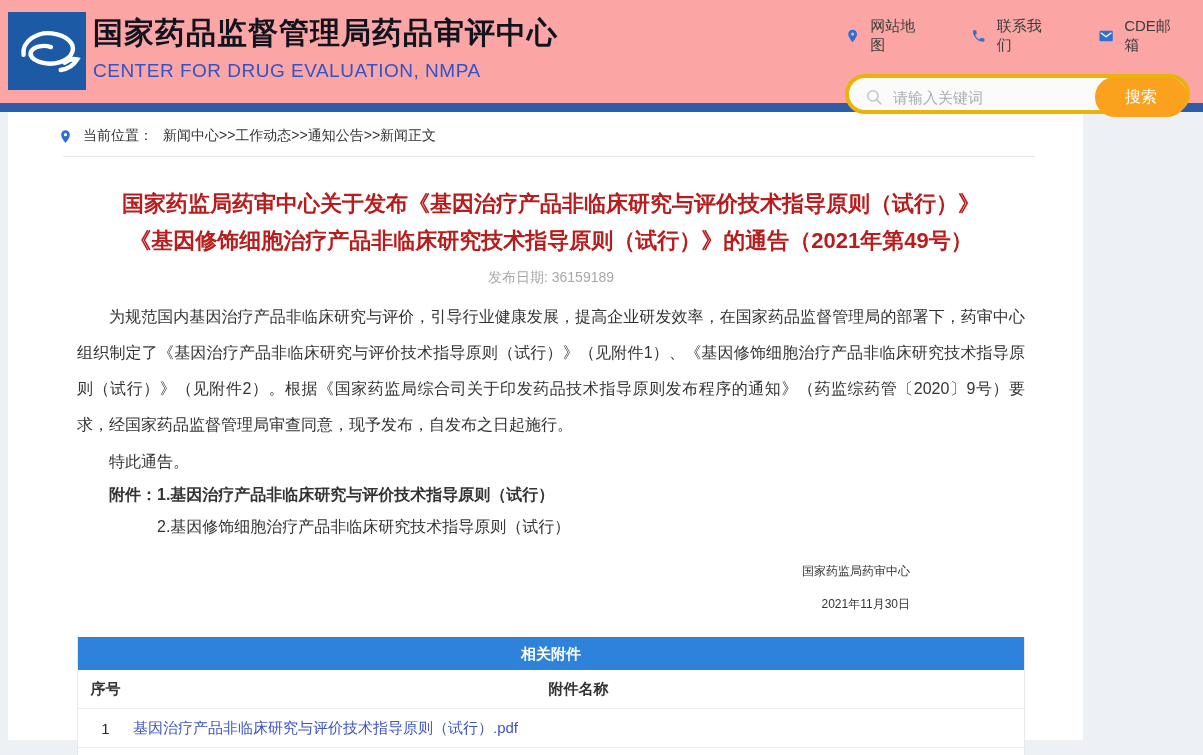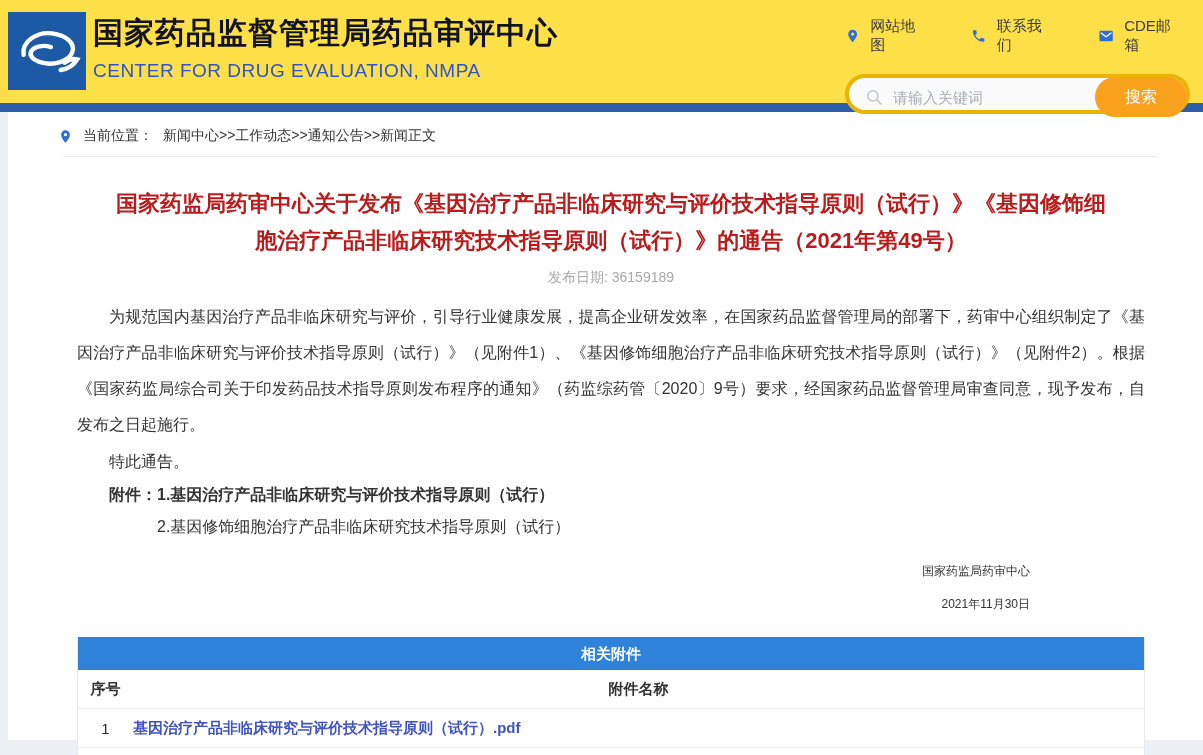--- a/index.html
+++ b/index.html
@@ -3,42 +3,42 @@
 <meta charset="utf-8">
 <style>
   * { margin:0; padding:0; box-sizing:border-box; }
   body {
     width:1203px; height:755px; overflow:hidden;
     background:#edf0f5;
     font-family:"Liberation Sans","DejaVu Sans",sans-serif;
     color:#333;
   }
   
-  .site-header { position:relative; width:100%; height:103px; background:#fde047; }
+  .site-header { position:relative; width:100%; height:103px; background:#fca5a5; }
   .logo-box { position:absolute; left:8px; top:12px; width:78px; height:78px; }
   .brand { position:absolute; left:93px; top:13px; }
   .brand-zh { font-size:30px; font-weight:bold; color:#11131f; letter-spacing:1px; line-height:40px; }
   .brand-en { font-size:19px; font-weight:normal; color:#2f54c9; letter-spacing:0.5px; margin-top:7px; }
   .header-right { position:absolute; right:8px; top:17px; width:350px; }
   .quick-links { display:flex; justify-content:flex-end; gap:44px; margin-right:12px; align-items:center; }
   .quick-link { display:flex; align-items:center; gap:10px; cursor:pointer; }
   .quick-link span.lbl { font-size:15px; color:#3c3c3c; }
   .searchbar { position:relative; margin-top:19px; width:345px; height:40px;
     background:#fbfbfc; border:4px solid #eab308; border-radius:20px; }
   .searchbar .mag { position:absolute; left:16px; top:10px; }
   .searchbar input { position:absolute; left:44px; top:1px; height:36px; width:200px;
     border:none; outline:none; background:transparent; font-size:15px; color:#333;
     font-family:"Liberation Sans","DejaVu Sans",sans-serif; }
   .searchbar input::placeholder { color:#a9adb3; }
   .search-btn { position:absolute; right:-1px; top:-1px; width:92px; height:40px;
     background:#faa21e; border:none; border-radius:20px; color:#fff; font-size:16px;
     cursor:pointer; font-family:"Liberation Sans","DejaVu Sans",sans-serif; }
   .blue-band { width:100%; height:9px; background:#2b5da9; }
   
-  .main-panel { margin-left:8px; width:1195px; height:628px; background:#ffffff; }
+  .main-panel { margin-left:8px; width:1075px; height:628px; background:#ffffff; }
   .breadcrumb { display:flex; align-items:center; gap:10px; padding:15px 0 11px 50px; font-size:14px; color:#333; }
   .breadcrumb .seg { cursor:pointer; }
   .bc-divider { border-bottom:1px solid #e8e8e8; margin:0 48px 0 55px; }
   .article { padding:0 58px 0 69px; }
   .article-title { margin:28px 30px 10px 30px; text-align:center; font-size:22px; font-weight:bold;
     color:#b91c1c; line-height:37px; }
   .pub-date { text-align:center; font-size:14px; color:#a8a8a8; margin-bottom:12px; }
   .body-par { font-size:16px; color:#333; line-height:36px; text-align:justify; text-indent:2em; }
   .notice-line { font-size:16px; line-height:34px; text-indent:2em; margin-top:2px; }
   .attach-line1 { font-size:16px; line-height:32px; text-indent:2em;font-weight:bold; }
@@ -47,21 +47,21 @@
   
   .attach-table { margin-top:16px; width:100%; border:1px solid #e9e9e9; border-top:none; }
   .attach-table .tbl-title { height:33px; line-height:33px; background:#2e82d9; color:#ffffff;
     text-align:center; font-size:15px; font-weight:bold; }
   .tbl-row { display:flex; align-items:center; height:39px; border-top:1px solid #ececec; background:#fff; }
   .tbl-row.head { border-top:none; height:38px; }
   .col-no { width:55px; text-align:center; font-size:15px; color:#2b2b2b; flex:none; }
   .col-name { flex:1; font-size:15px; }
   .tbl-row.head .col-no, .tbl-row.head .col-name { font-weight:bold; color:#333; }
   .tbl-row.head .col-name { text-align:center; }
-  .file-link { color:#3f54c0; text-decoration:none; cursor:pointer;font-weight:bold; }
+  .file-link { color:#3f54c0; text-decoration:none; cursor:pointer; }
   .icon-blue { fill:#2e6fd2; }
 </style>
 </head>
 <body>
 
 <div class="site-header">
   <div class="logo-box">
     <svg width="78" height="78" viewBox="0 0 80 80">
       <rect width="80" height="80" fill="#1d5aa6"></rect>
       <g fill="none" stroke="#ffffff" stroke-width="4.5" stroke-linecap="round">

